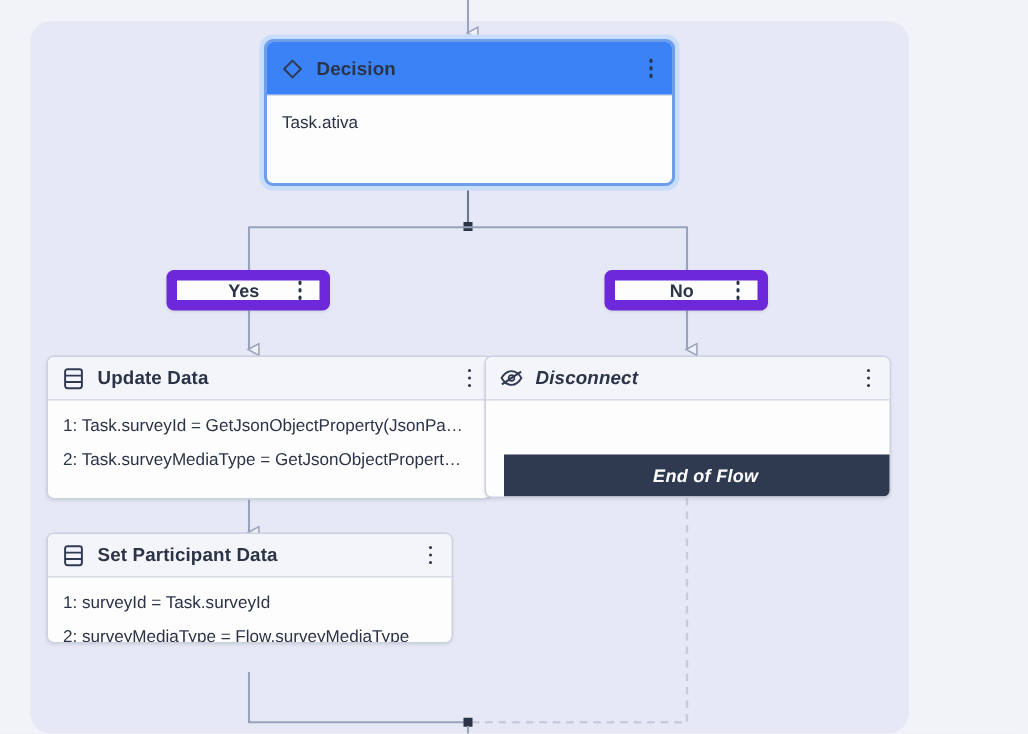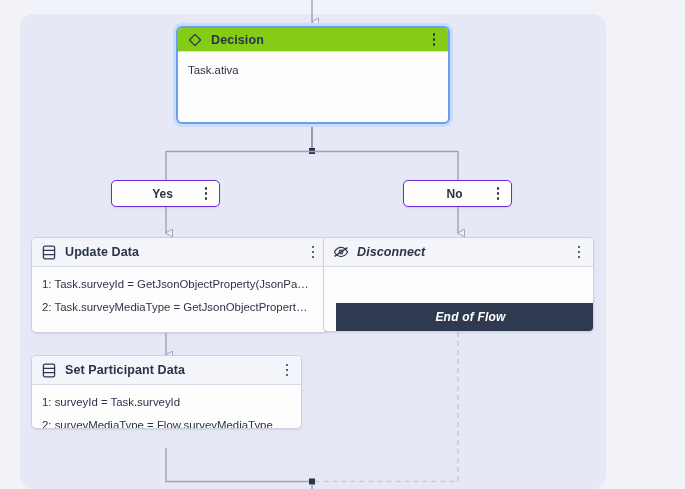--- a/index.html
+++ b/index.html
@@ -110,32 +110,32 @@
   #node-decision {
     left: 176px;
     top: 26px;
     width: 274px;
     height: 98px;
     border: 2px solid #6d9eeb;
     box-shadow: 0 0 0 3px #c8dcfb, 0 1px 3px rgba(40,50,80,0.14);
     border-radius: 6px;
   }
   #node-decision .node-header {
-    height: 24px;
-    background: #84cc16;
+    height: 36px;
+    background: #3b82f6;
   }
   #node-decision .node-body { padding-top: 7px; }
 
   
   .branch-pill {
     position: absolute;
     width: 109px;
     height: 27px;
     background: #fdfdfe;
-    border: 1px solid #6d28d9;
+    border: 7px solid #6d28d9;
     border-radius: 5px;
     box-shadow: 0 1px 2px rgba(40,50,80,0.10);
     display: flex;
     align-items: center;
     box-sizing: border-box;
     padding: 0 6px 0 0;
   }
   .branch-label {
     flex: 1 1 auto;
     text-align: center;

